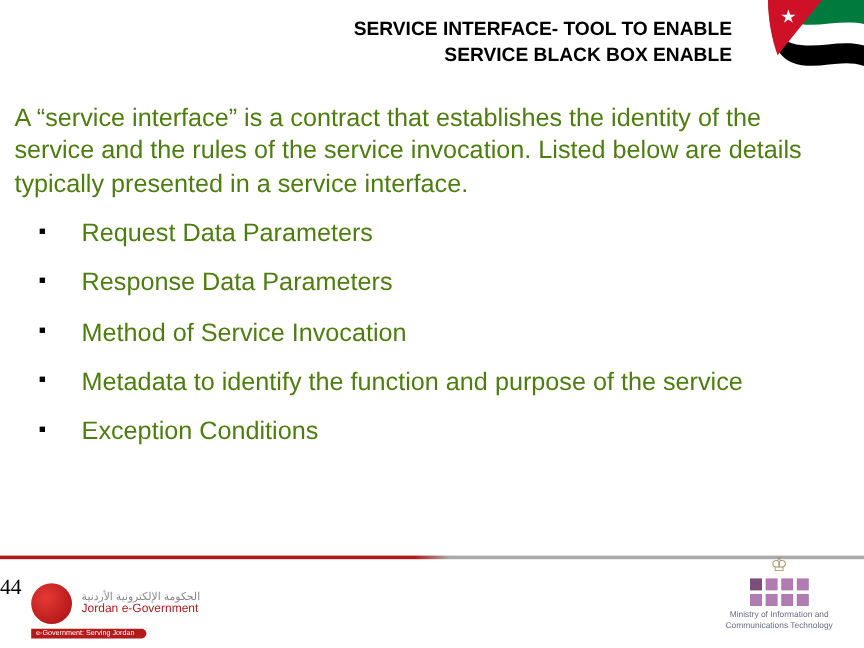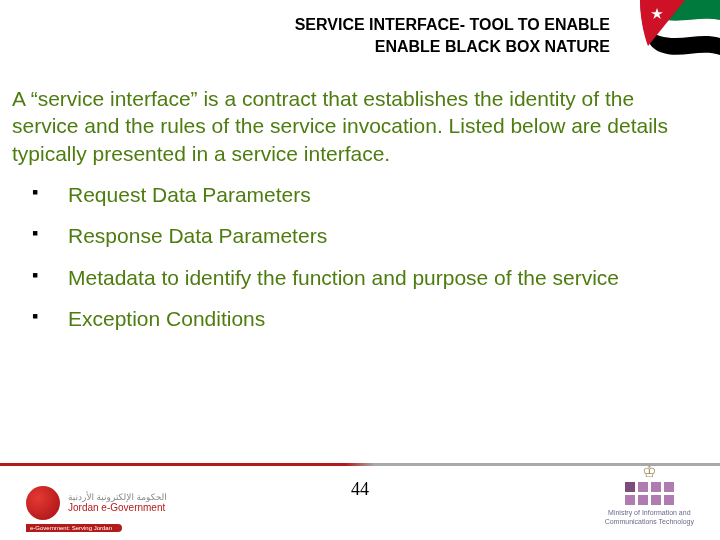--- a/index.html
+++ b/index.html
@@ -57,21 +57,21 @@
     left: 0;
     width: 100%;
     height: 3px;
     background: linear-gradient(to right, #b31b1b 0%, #b31b1b 48%, #a9a9a9 52%, #a9a9a9 100%);
   }
   .pagenum {
     position: absolute;
     bottom: 40px;
     left: 0;
     width: 100%;
-    text-align: center;
+    text-align: left;
     font-family: "Times New Roman", serif;
     font-size: 18px;
     color: #000;
   }
   .logo-left {
     position: absolute;
     bottom: 20px;
     left: 26px;
     display: flex;
     align-items: center;
@@ -140,28 +140,29 @@
     <path d="M10 0 L90 0 L90 20 C70 16 50 24 30 19 C18 16 12 10 10 0 Z" fill="#007a3d"></path>
     <path d="M10 0 L55 0 L18 46 C13 33 10 15 10 0 Z" fill="#ce1126"></path>
     <g fill="#fff" transform="translate(27,14)">
       <polygon points="0,-6 1.5,-1.8 6,-1.8 2.2,0.7 3.7,5 0,2.3 -3.7,5 -2.2,0.7 -6,-1.8 -1.5,-1.8"></polygon>
     </g>
   </svg>
 </div>
 
 <div class="title">
   <span>SERVICE INTERFACE- TOOL TO ENABLE</span><br>
-  <span>ENABLE BLACK BOX NATURE</span>
+  <span>SERVICE BLACK BOX ENABLE</span>
 </div>
 
 <div class="body">
   <p class="intro">A “service interface” is a contract that establishes the identity of the service and the rules of the service invocation. Listed below are details typically presented in a service interface.</p>
   <ul class="bullets">
     <li>Request Data Parameters</li>
     <li>Response Data Parameters</li>
+    <li>Method of Service Invocation</li>
     <li>Metadata to identify the function and purpose of the service</li>
     <li>Exception Conditions</li>
   </ul>
 </div>
 
 <div class="footer-line"></div>
 
 <div class="pagenum">44</div>
 
 <div class="logo-left">

